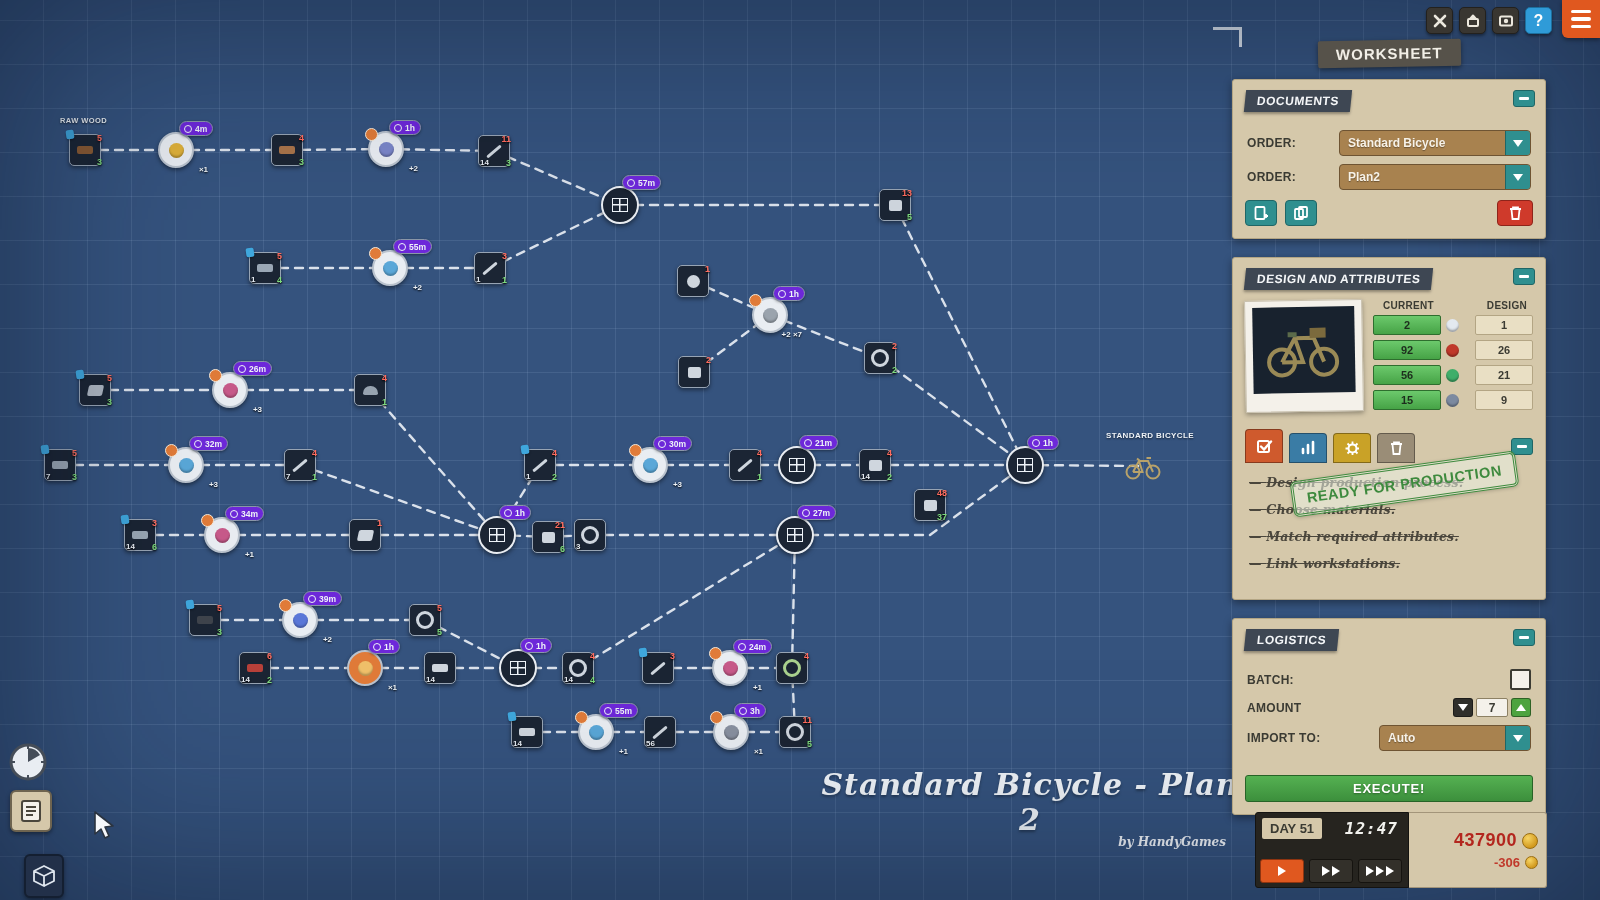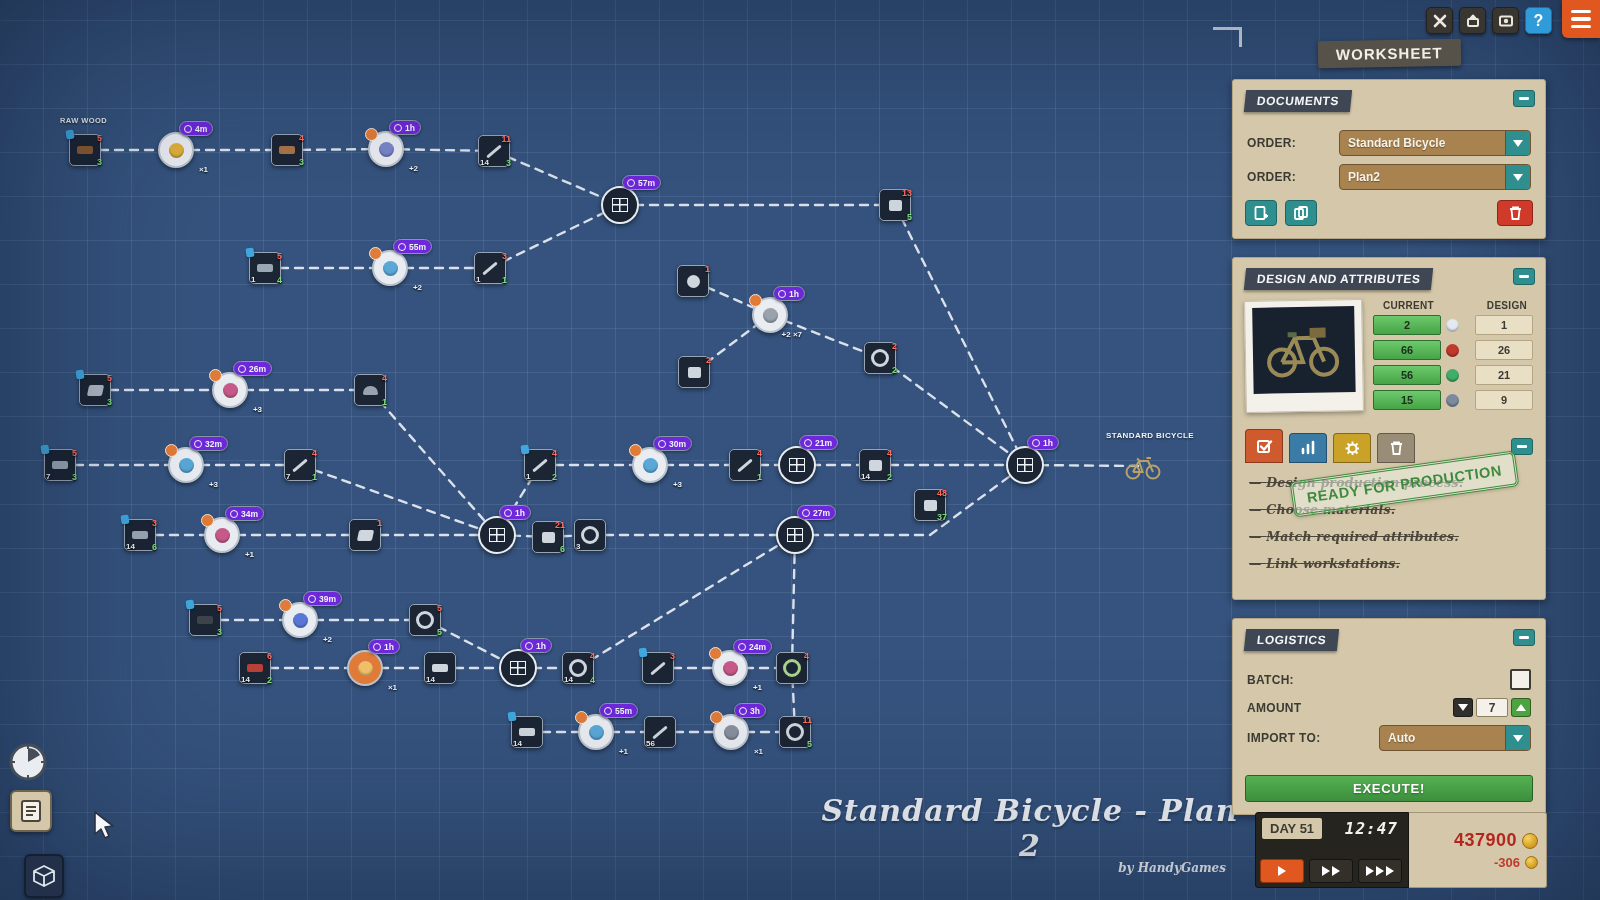--- a/index.html
+++ b/index.html
@@ -52,21 +52,21 @@
   .product{width:40px;height:30px;display:flex;align-items:center;justify-content:center;}
 
   .mini-label{position:absolute;z-index:3;color:#eef3f8;font:700 7.5px "Liberation Sans",sans-serif;
               letter-spacing:.4px;text-shadow:0 1px 2px rgba(0,0,0,.6);}
   #rawwood-label{left:60px;top:116px;}
   #product-label{left:1106px;top:431px;font-size:8px;}
 
   #corner-bracket{position:absolute;left:1213px;top:27px;width:26px;height:17px;z-index:3;
      border-top:3px solid #dfe6ee;border-right:3px solid #dfe6ee;opacity:.95;}
 
-  #plan-title-wrap{position:absolute;left:820px;top:793px;width:420px;z-index:3;text-align:center;color:#f2f6fa;}
+  #plan-title-wrap{position:absolute;left:820px;top:767px;width:420px;z-index:3;text-align:center;color:#f2f6fa;}
   #plan-title{font:700 italic 30px "DejaVu Serif",serif;letter-spacing:1px;text-shadow:0 2px 3px rgba(0,0,0,.35);}
   #plan-credit{font:700 italic 12px "DejaVu Serif",serif;text-align:right;margin-top:-2px;padding-right:14px;}
 
   
   #topbar{position:absolute;right:0;top:0;z-index:10;display:flex;align-items:flex-start;gap:6px;padding:7px 0 0 0;}
   .tb-btn{width:27px;height:27px;border:1px solid #23211e;border-radius:5px;background:#393631;
           display:flex;align-items:center;justify-content:center;cursor:pointer;box-shadow:0 2px 3px rgba(0,0,0,.4);padding:0;}
   .tb-btn.blue{background:#2f9bd8;border-color:#1d6f9e;}
   .tb-help{color:#fff;font:700 16px "Liberation Sans",sans-serif;}
   #menu-btn{width:38px;height:38px;margin:-7px 0 0 4px;border:none;border-radius:0 0 0 6px;background:#e0581f;
@@ -673,21 +673,21 @@
             <span>CURRENT</span>
             <span>DESIGN</span>
           </div>
           <div id="attr-rows">
               <div class="attr-row">
                 <span class="cur-box">2</span>
                 <span class="attr-ic" style="background: rgb(227, 233, 240);"></span>
                 <span class="tgt-box">1</span>
               </div>
               <div class="attr-row">
-                <span class="cur-box">66</span>
+                <span class="cur-box">92</span>
                 <span class="attr-ic" style="background: rgb(192, 57, 43);"></span>
                 <span class="tgt-box">26</span>
               </div>
               <div class="attr-row">
                 <span class="cur-box">56</span>
                 <span class="attr-ic" style="background: rgb(63, 174, 106);"></span>
                 <span class="tgt-box">21</span>
               </div>
               <div class="attr-row">
                 <span class="cur-box">15</span>

